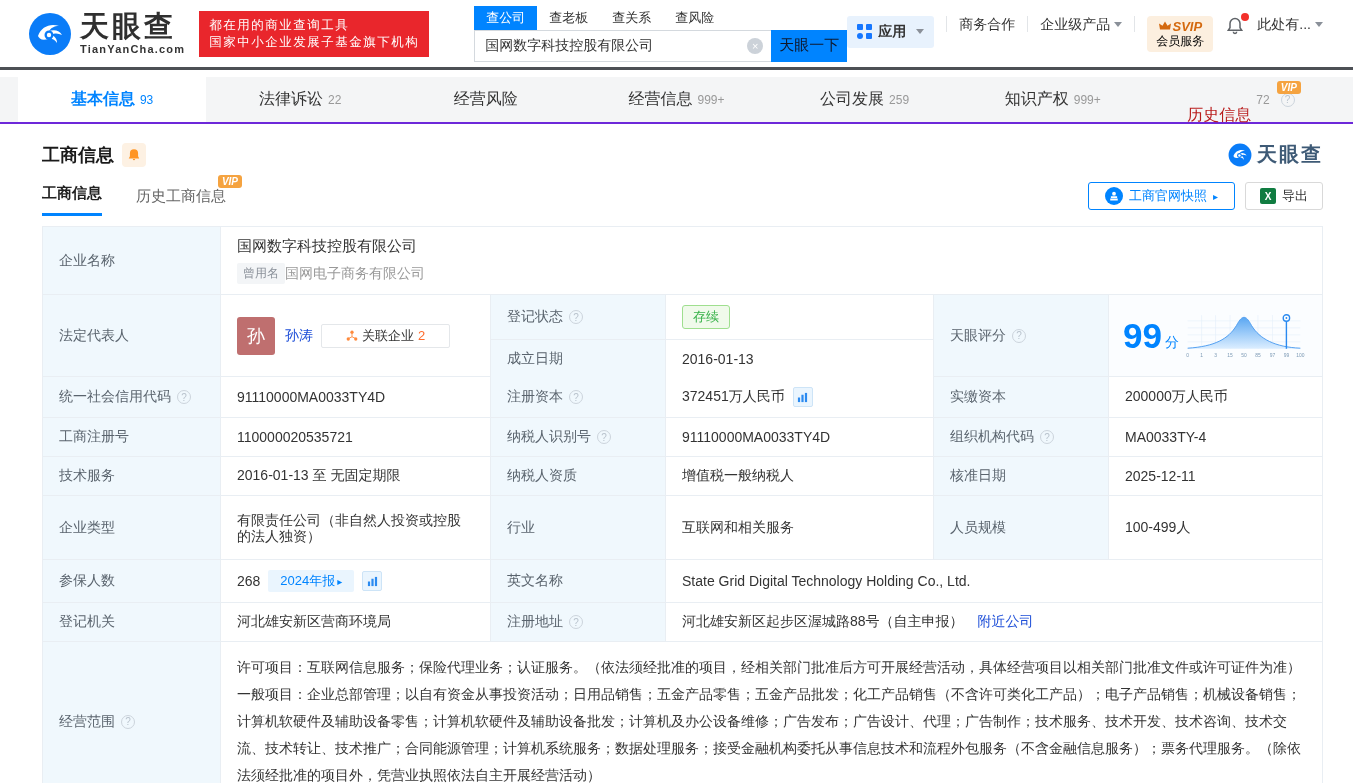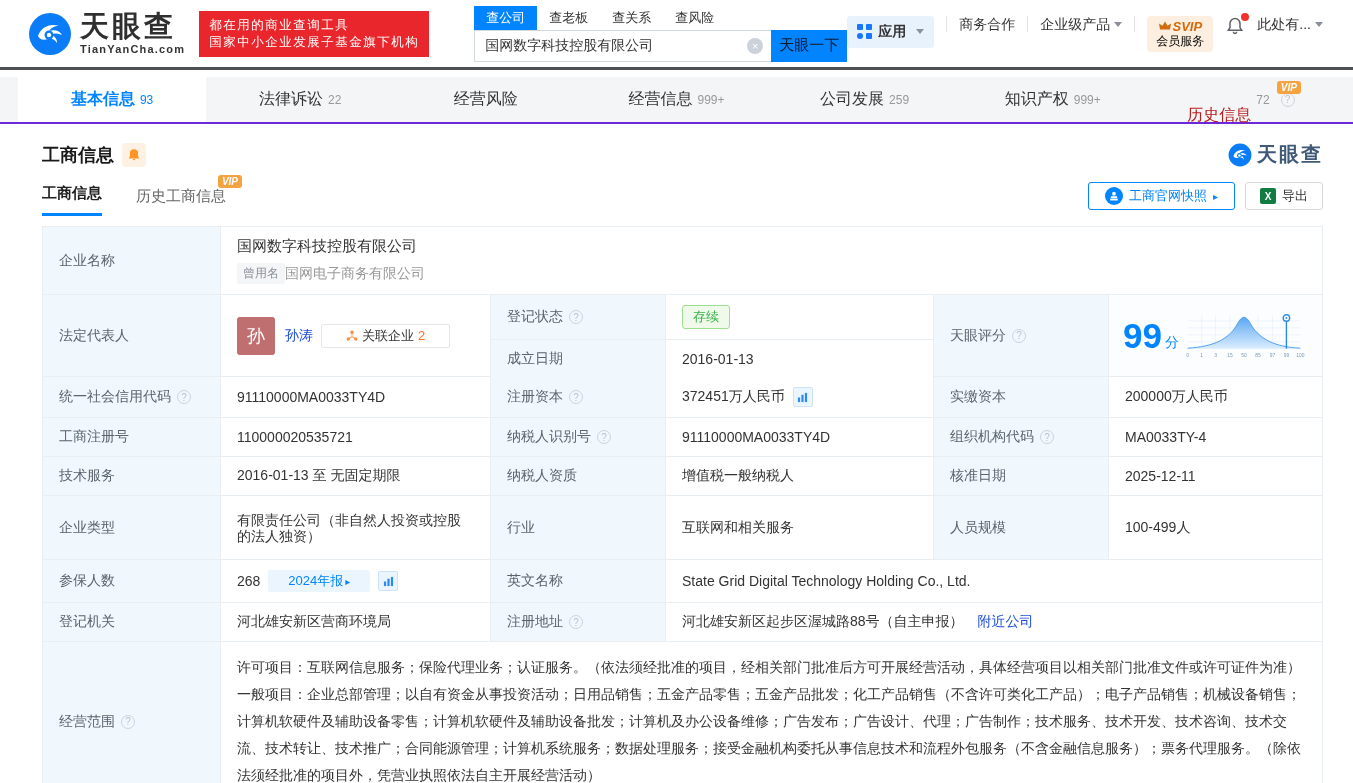--- a/index.html
+++ b/index.html
@@ -81,21 +81,21 @@
   .cname { font-size:15px; color:#333; }
   .former { display:flex; align-items:center; }
   .former-badge { background:#f3f5f7; color:#8a9099; font-size:12px; padding:2px 6px; border-radius:2px; }
   .former-name { color:#999; font-size:14px; }
   .avatar { width:38px; height:38px; background:#bf6f6f; border-radius:3px; color:#fff; font-size:18px; display:flex; align-items:center; justify-content:center; margin-right:10px; flex-shrink:0; cursor:pointer; }
   .link { color:#1d4ed8; cursor:pointer; text-decoration:none; }
   .rel-badge { display:inline-flex; align-items:center; gap:4px; border:1px solid #e4e7ea; border-radius:2px; padding:2px 24px; margin-left:8px; font-size:13px; color:#333; cursor:pointer; }
   .rel-badge .num { color:#ff6b2c; }
   .status-badge { background:#f0faeb; border:1px solid #9fdf8f; color:#38b24a; font-size:13px; padding:2px 10px; border-radius:3px; }
   .chart-ic-box { width:20px; height:20px; border:1px solid #cde4f7; background:#eaf5fe; border-radius:2px; display:inline-flex; align-items:center; justify-content:center; margin-left:8px; cursor:pointer; flex-shrink:0; }
-  .report-badge { background:#eaf5fe; color:#0084ff; font-size:13px; padding:2px 20px; border-radius:2px; margin-left:8px; cursor:pointer; display:inline-flex; align-items:center; gap:2px; }
+  .report-badge { background:#eaf5fe; color:#0084ff; font-size:13px; padding:2px 12px; border-radius:2px; margin-left:8px; cursor:pointer; display:inline-flex; align-items:center; gap:2px; }
   .score-cell { flex:1; background:#fbfdff; display:flex; align-items:center; padding:4px 6px 4px 14px; }
   .score-num { font-size:35px; font-weight:bold; color:#0084ff; line-height:1; }
   .score-unit { font-size:14px; color:#0084ff; margin:14px 4px 0 3px; }
   .scope-text { line-height:27px; color:#333; display:block; }
   .tv.scope { display:block; padding:12px 16px; }
   .ml6{margin-left:6px;}
 </style>
 </head>
 <body>
 

